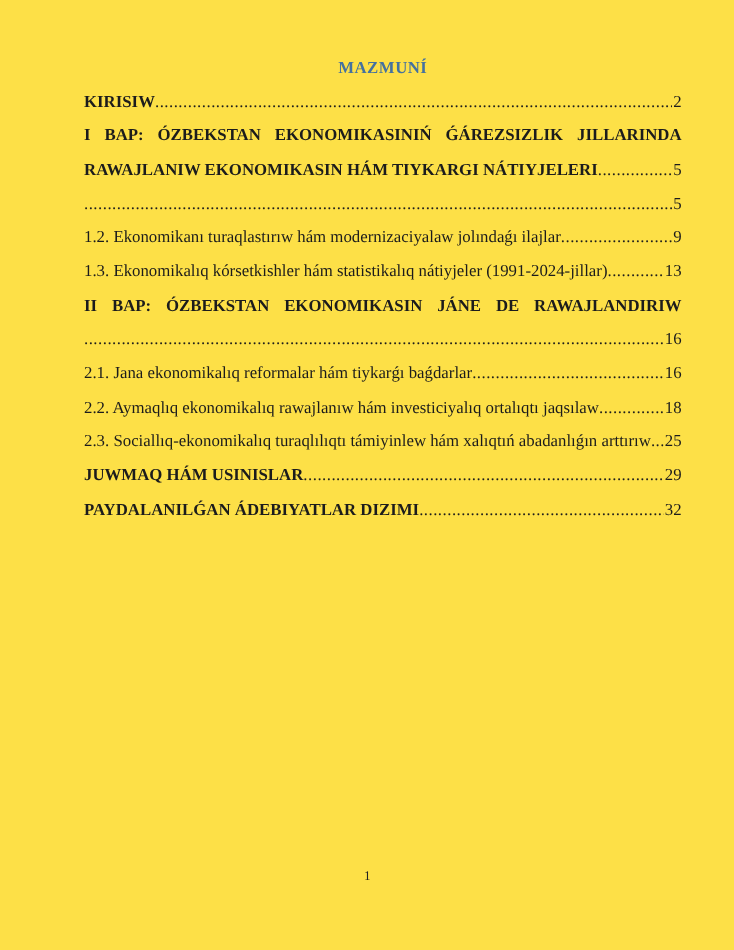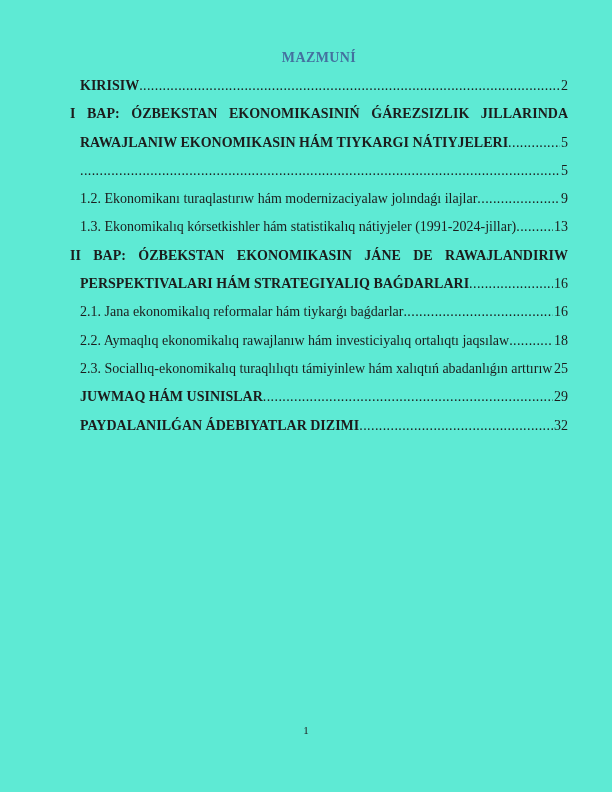--- a/index.html
+++ b/index.html
@@ -4,21 +4,21 @@
 <style>
   html, body {
     margin: 0;
     padding: 0;
     background: #ffffff;
   }
   .page {
     position: relative;
     width: 612px;
     height: 792px;
-    background: #5eead4;
+    background: #fde047;
     font-family: "Liberation Serif", serif;
     color: #1c1c1c;
     overflow: hidden;
   }
   .content {
     position: absolute;
     left: 70px;
     top: 46px;
     width: 498px;
   }
@@ -42,21 +42,20 @@
   
   .line.full-justify {
     text-align: justify;
     text-align-last: justify;
     font-family: Liberation Serif, serif;
   }
   
   .line.last {
     display: flex;
     align-items: center;
-    margin-left: 10px;
   }
   .line.last .txt {
     white-space: nowrap;
     flex: 0 0 auto;
   }
   .dots {
     flex: 1 1 auto;
     min-width: 0;
     overflow: hidden;
     white-space: nowrap;
@@ -116,21 +115,20 @@
         <div class="entry">
           <div class="line last">
             <span class="txt">1.3. Ekonomikalıq kórsetkishler hám statistikalıq nátiyjeler (1991-2024-jillar)</span>
             <span class="dots">............................................................................................................................................................................................................................................................................................................</span>
             <span class="pg">13</span>
           </div>
         </div>
         <div class="entry bold">
           <div class="line full-justify"><span class="txt">II BAP: ÓZBEKSTAN EKONOMIKASIN JÁNE DE RAWAJLANDIRIW</span></div>
           <div class="line last">
-            <span class="txt">PERSPEKTIVALARI HÁM STRATEGIYALIQ BAǴDARLARI</span>
             <span class="dots">............................................................................................................................................................................................................................................................................................................</span>
             <span class="pg">16</span>
           </div>
         </div>
         <div class="entry">
           <div class="line last">
             <span class="txt">2.1. Jana ekonomikalıq reformalar hám tiykarǵı baǵdarlar</span>
             <span class="dots">............................................................................................................................................................................................................................................................................................................</span>
             <span class="pg">16</span>
           </div>

